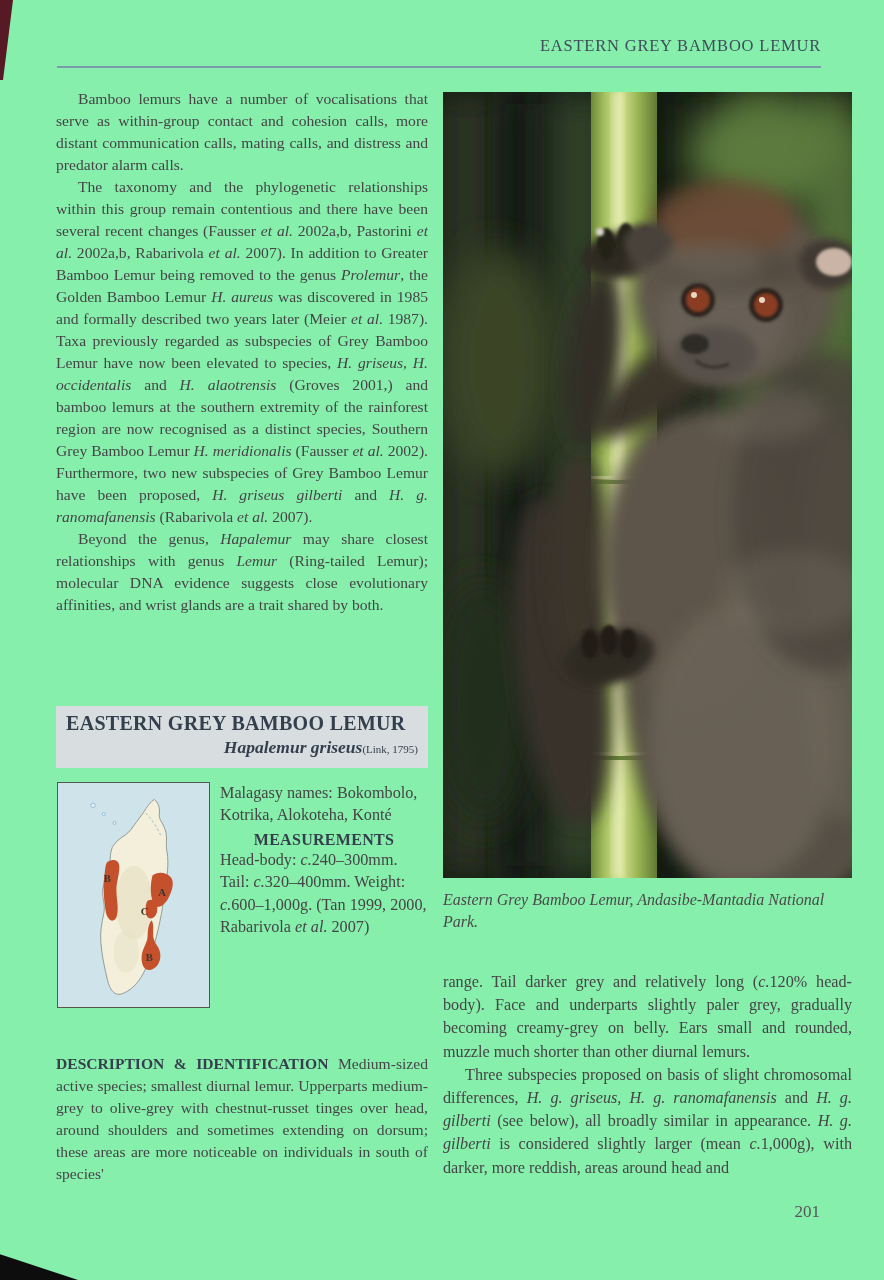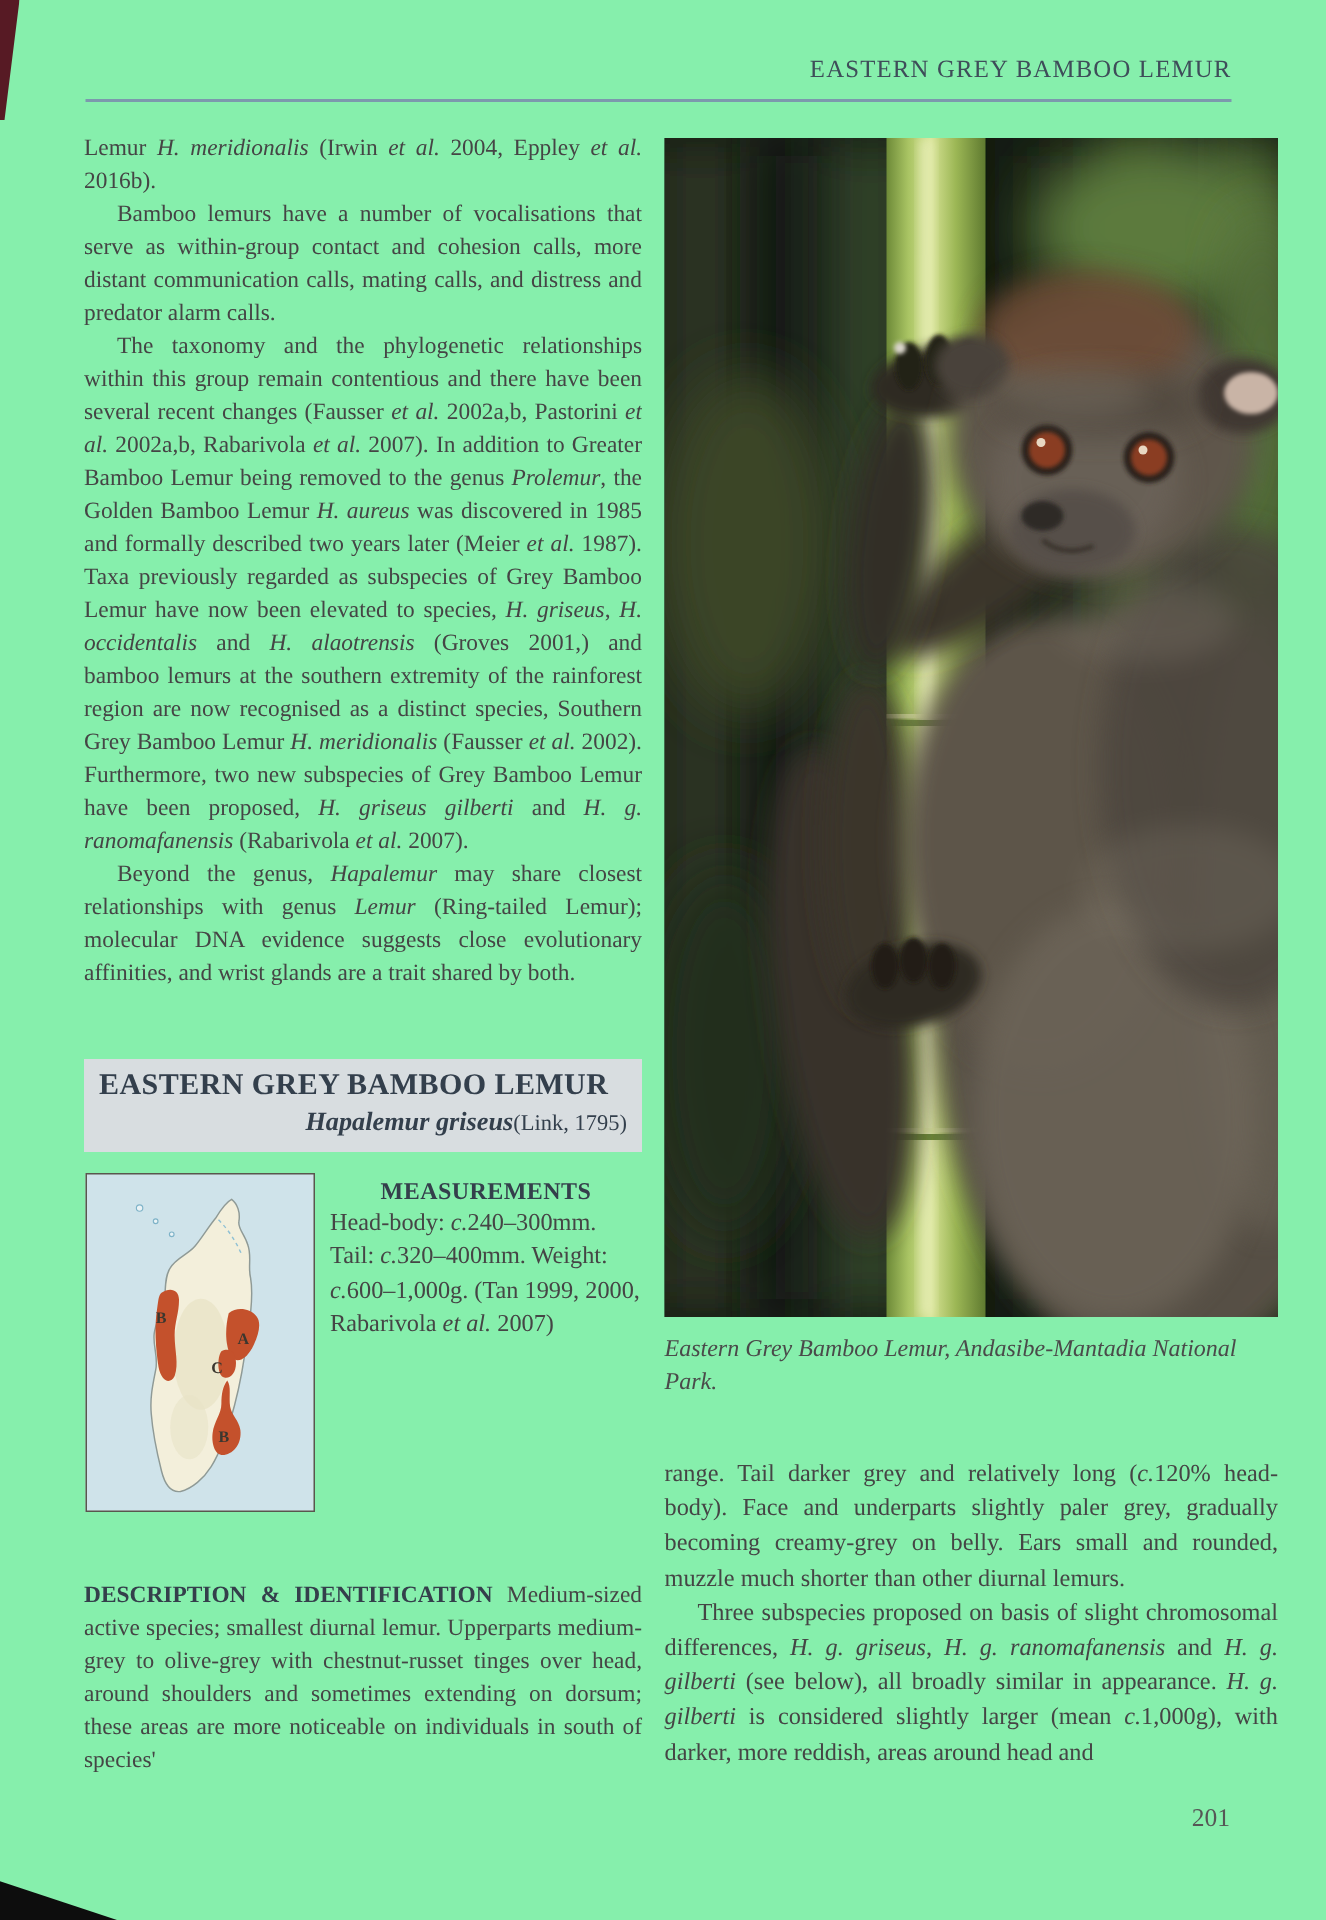--- a/index.html
+++ b/index.html
@@ -19,21 +19,21 @@
   .flow{height:618px;overflow:hidden;}
   .body-p{margin:0;font-size:15.6px;line-height:22px;text-align:justify;}
   .indent{text-indent:22px;}
   .it{font-style:italic;}
   .bd{font-weight:bold;color:#343f4b;margin-top:16px;}
   .species-box{position:absolute;left:56px;top:706px;width:372px;height:62px;
     background:#d8dde0;padding:6px 10px 0 10px;box-sizing:border-box;}
   .species-title{font-size:20px;font-weight:bold;color:#333f4c;letter-spacing:.3px;}
   .species-sub{display:flex;justify-content:flex-end;align-items:baseline;margin-top:2px;}
   .sci{font-style:italic;font-weight:bold;font-size:17.5px;color:#333f4c;}
-  .auth{font-size:15px;color:#333f4c;}
+  .auth{font-size:11px;color:#333f4c;}
   .info-row{position:absolute;left:57px;top:782px;width:371px;display:flex;}
   .map-box{width:151px;height:224px;border:1px solid #59564d;background:#cfe3ea;flex:none;}
   .map-box svg{display:block;}
   .info-col{margin-left:10px;width:208px;}
   .info-p{margin:0;font-size:16.2px;line-height:22.4px;color:#454545;}
   .meas-head{margin-top:4px;font-size:16px;font-weight:bold;color:#343f4b;letter-spacing:.3px;text-align:center;}
   .desc{position:absolute;left:56px;top:1053px;width:372px;}
   .col-right{position:absolute;left:443px;top:92px;width:409px;}
   .photo{width:409px;height:786px;overflow:hidden;background:#131c12;}
   .caption{margin:11px 0 0 0;font-size:16px;line-height:22px;font-style:italic;color:#4a4a4a;}
@@ -47,21 +47,20 @@
 <div class="page">
 
   <div class="corner-tl"></div>
   <div class="corner-bl"></div>
 
   <div class="running-head">EASTERN GREY BAMBOO LEMUR</div>
   <div class="head-rule"></div>
 
   <div class="col-left">
     <div class="flow">
-      <p class="body-p"><span>Lemur </span><span class="it">H. meridionalis</span><span> (Irwin </span><span class="it">et al.</span><span> 2004, Eppley </span><span class="it">et al.</span><span> 2016b).</span></p>
       <p class="body-p indent"><span>Bamboo lemurs have a number of vocalisations that serve as within-group contact and cohesion calls, more distant communication calls, mating calls, and distress and predator alarm calls.</span></p>
       <p class="body-p indent"><span>The taxonomy and the phylogenetic relationships within this group remain contentious and there have been several recent changes (Fausser </span><span class="it">et al.</span><span> 2002a,b, Pastorini </span><span class="it">et al.</span><span> 2002a,b, Rabarivola </span><span class="it">et al.</span><span> 2007). In addition to Greater Bamboo Lemur being removed to the genus </span><span class="it">Prolemur</span><span>, the Golden Bamboo Lemur </span><span class="it">H. aureus</span><span> was discovered in 1985 and formally described two years later (Meier </span><span class="it">et al.</span><span> 1987). Taxa previously regarded as subspecies of Grey Bamboo Lemur have now been elevated to species, </span><span class="it">H. griseus</span><span>, </span><span class="it">H. occidentalis</span><span> and </span><span class="it">H. alaotrensis</span><span> (Groves 2001,) and bamboo lemurs at the southern extremity of the rainforest region are now recognised as a distinct species, Southern Grey Bamboo Lemur </span><span class="it">H. meridionalis</span><span> (Fausser </span><span class="it">et al.</span><span> 2002). Furthermore, two new subspecies of Grey Bamboo Lemur have been proposed, </span><span class="it">H. griseus gilberti</span><span> and </span><span class="it">H. g. ranomafanensis</span><span> (Rabarivola </span><span class="it">et al.</span><span> 2007).</span></p>
       <p class="body-p indent"><span>Beyond the genus, </span><span class="it">Hapalemur</span><span> may share closest relationships with genus </span><span class="it">Lemur</span><span> (Ring-tailed Lemur); molecular DNA evidence suggests close evolutionary affinities, and wrist glands are a trait shared by both.</span></p>
     </div>
   </div>
 
   <div class="species-box">
     <div class="species-title">EASTERN GREY BAMBOO LEMUR</div>
     <div class="species-sub">
       <span class="sci">Hapalemur griseus</span>
@@ -93,20 +92,21 @@
         <path d="M96 140 C99 144 97 151 98 158 C99 164 104 167 105 174 C106 183 101 190 94 191
                  C88 192 85 184 86 176 C87 168 92 163 92 156 C92 149 93 144 96 140 Z" fill="#c4512c"></path>
 
         <text x="47" y="101" font-size="11" font-weight="600" fill="#3b372f">B</text>
         <text x="103" y="115" font-size="11" font-weight="600" fill="#3b372f">A</text>
         <text x="85" y="135" font-size="11" font-weight="600" fill="#3b372f">C</text>
         <text x="90" y="182" font-size="11" font-weight="600" fill="#3b372f">B</text>
       </svg>
     </div>
     <div class="info-col">
+      <p class="info-p"><span>Malagasy names: Bokombolo, Kotrika, Alokoteha, Konté</span></p>
       <div class="meas-head">MEASUREMENTS</div>
       <p class="info-p"><span>Head-body: </span><span class="it">c.</span><span>240–300mm. Tail: </span><span class="it">c.</span><span>320–400mm. Weight: </span><span class="it">c.</span><span>600–1,000g. (Tan 1999, 2000, Rabarivola </span><span class="it">et al.</span><span> 2007)</span></p>
     </div>
   </div>
 
   <p class="body-p desc"><span class="bd">DESCRIPTION &amp; IDENTIFICATION</span><span> Medium-sized active species; smallest diurnal lemur. Upperparts medium-grey to olive-grey with chestnut-russet tinges over head, around shoulders and sometimes extending on dorsum; these areas are more noticeable on individuals in south of species'</span></p>
 
   <div class="col-right">
     <div class="photo">
       <svg width="409" height="786" viewBox="0 0 409 786">

